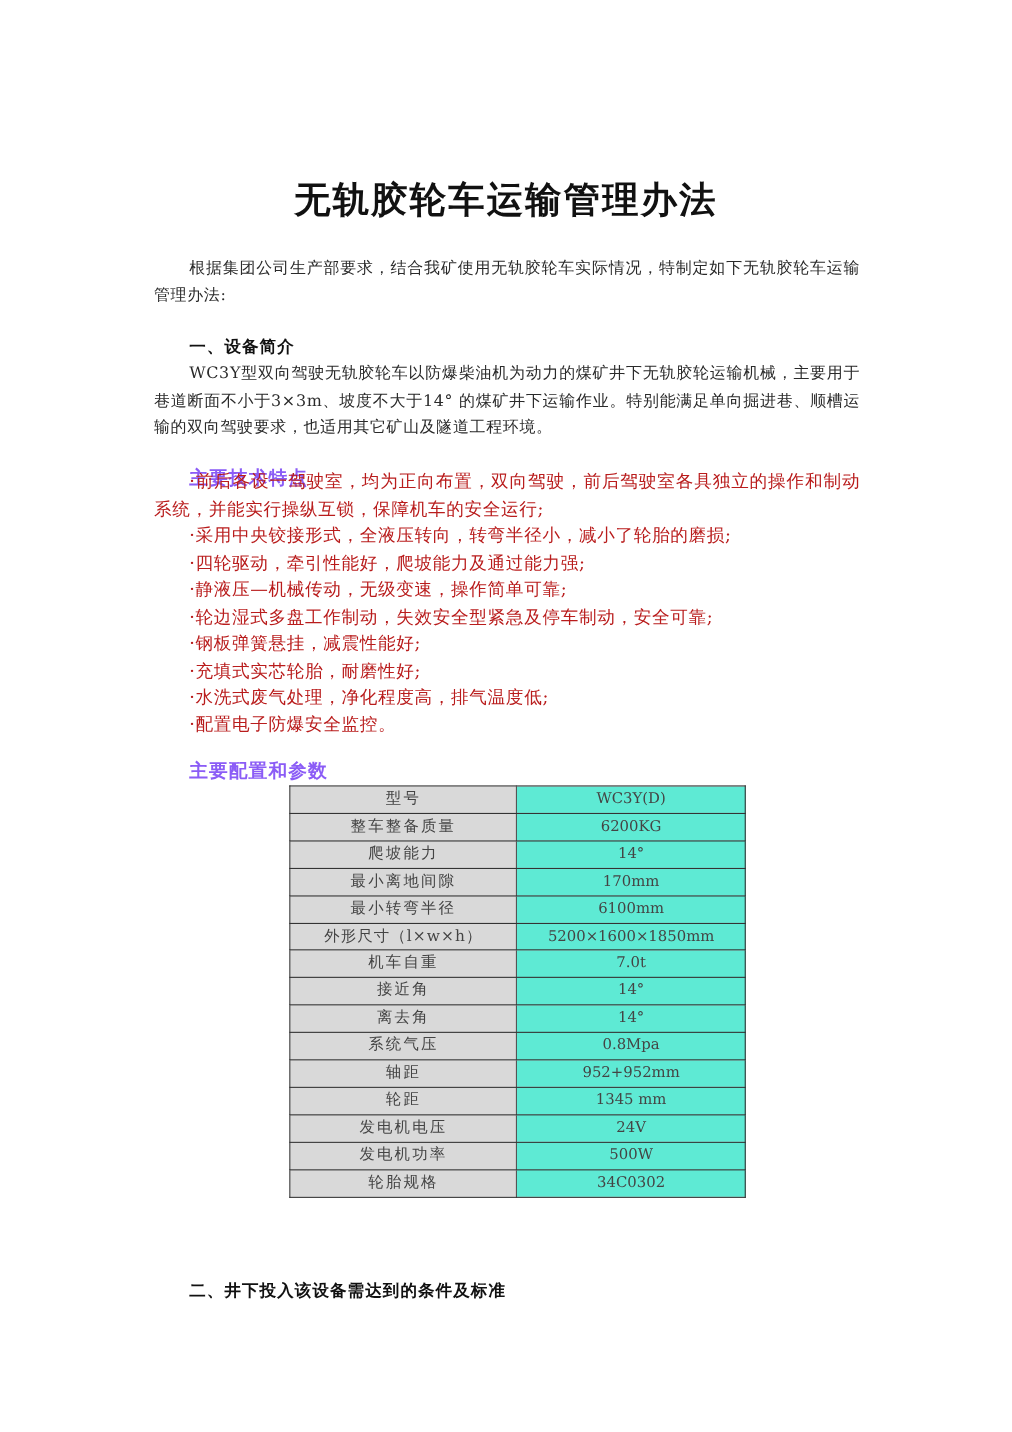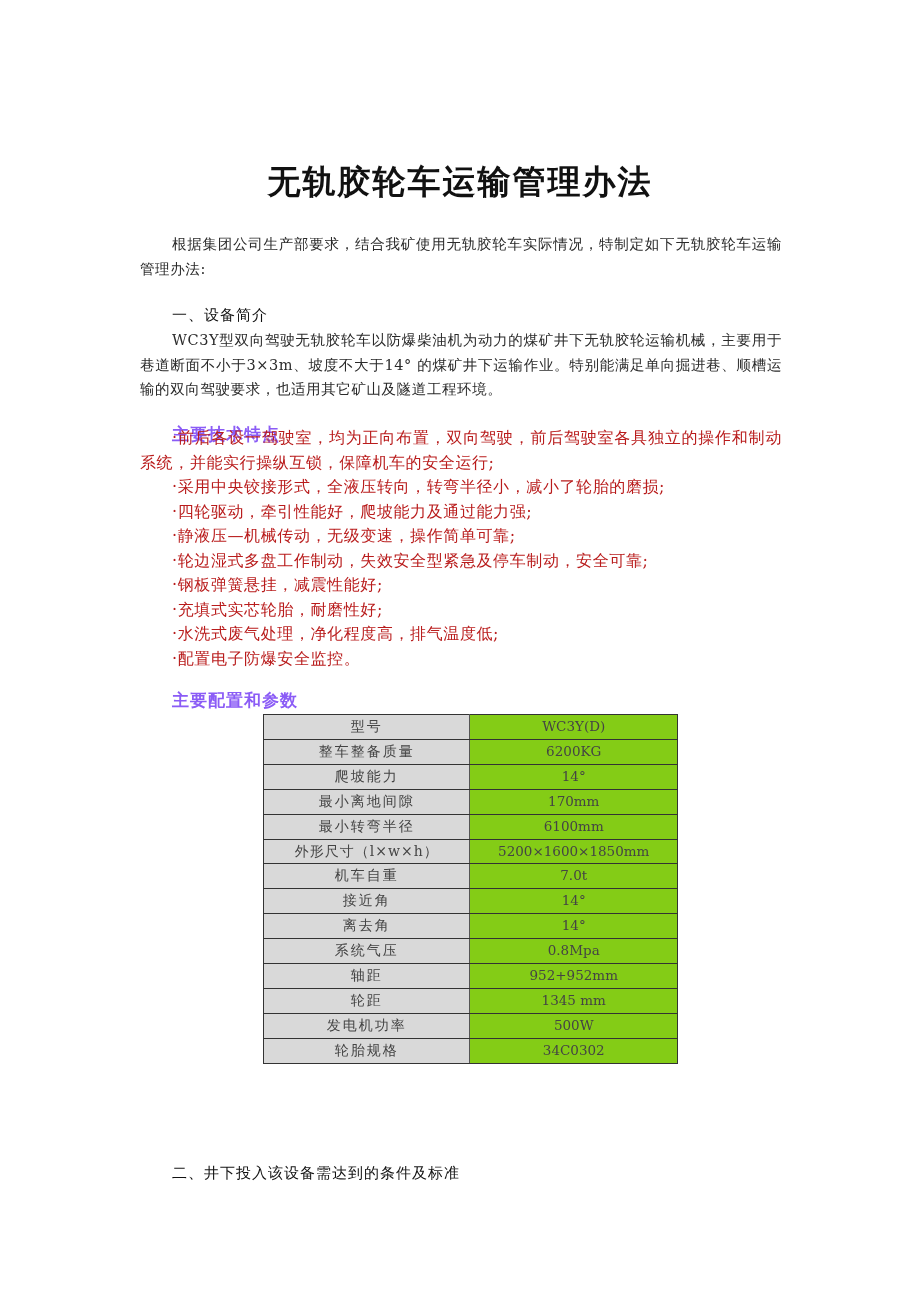--- a/index.html
+++ b/index.html
@@ -42,21 +42,21 @@
       line-height: 24.6px;
       color: #2a2a2a;
       text-align: justify;
       text-indent: 32px;
       letter-spacing: 0.6px;
     }
     .heading {
       position: absolute;
       left: 172px;
       font-size: 15px;
-      font-weight: normal;
+      font-weight: bold;
       color: #111111;
       font-family: "DejaVu Sans", "Liberation Sans", sans-serif;
       letter-spacing: 1px;
     }
     .red-heading {
       position: absolute;
       left: 172px;
       font-size: 17px;
       font-weight: bold;
       color: #8b5cf6;
@@ -93,21 +93,21 @@
       white-space: nowrap;
     }
     .spec-table td.label {
       width: 206px;
       background: #d9d9d9;
       letter-spacing: 2px;
       border-right: 1px solid #555555;
     }
     .spec-table td.value {
       width: 207px;
-      background: #84cc16;
+      background: #5eead4;
       font-size: 13.5px;
     }
   </style>
 </head>
 <body>
 
 <div class="page">
 
   <div class="title">无轨胶轮车运输管理办法</div>
 
@@ -175,20 +175,24 @@
       </tr>
       <tr>
         <td class="label">轴距</td>
         <td class="value">952+952mm</td>
       </tr>
       <tr>
         <td class="label">轮距</td>
         <td class="value">1345 mm</td>
       </tr>
       <tr>
+        <td class="label">发电机电压</td>
+        <td class="value">24V</td>
+      </tr>
+      <tr>
         <td class="label">发电机功率</td>
         <td class="value">500W</td>
       </tr>
       <tr>
         <td class="label">轮胎规格</td>
         <td class="value">34C0302</td>
       </tr>
     </tbody>
   </table>
 

